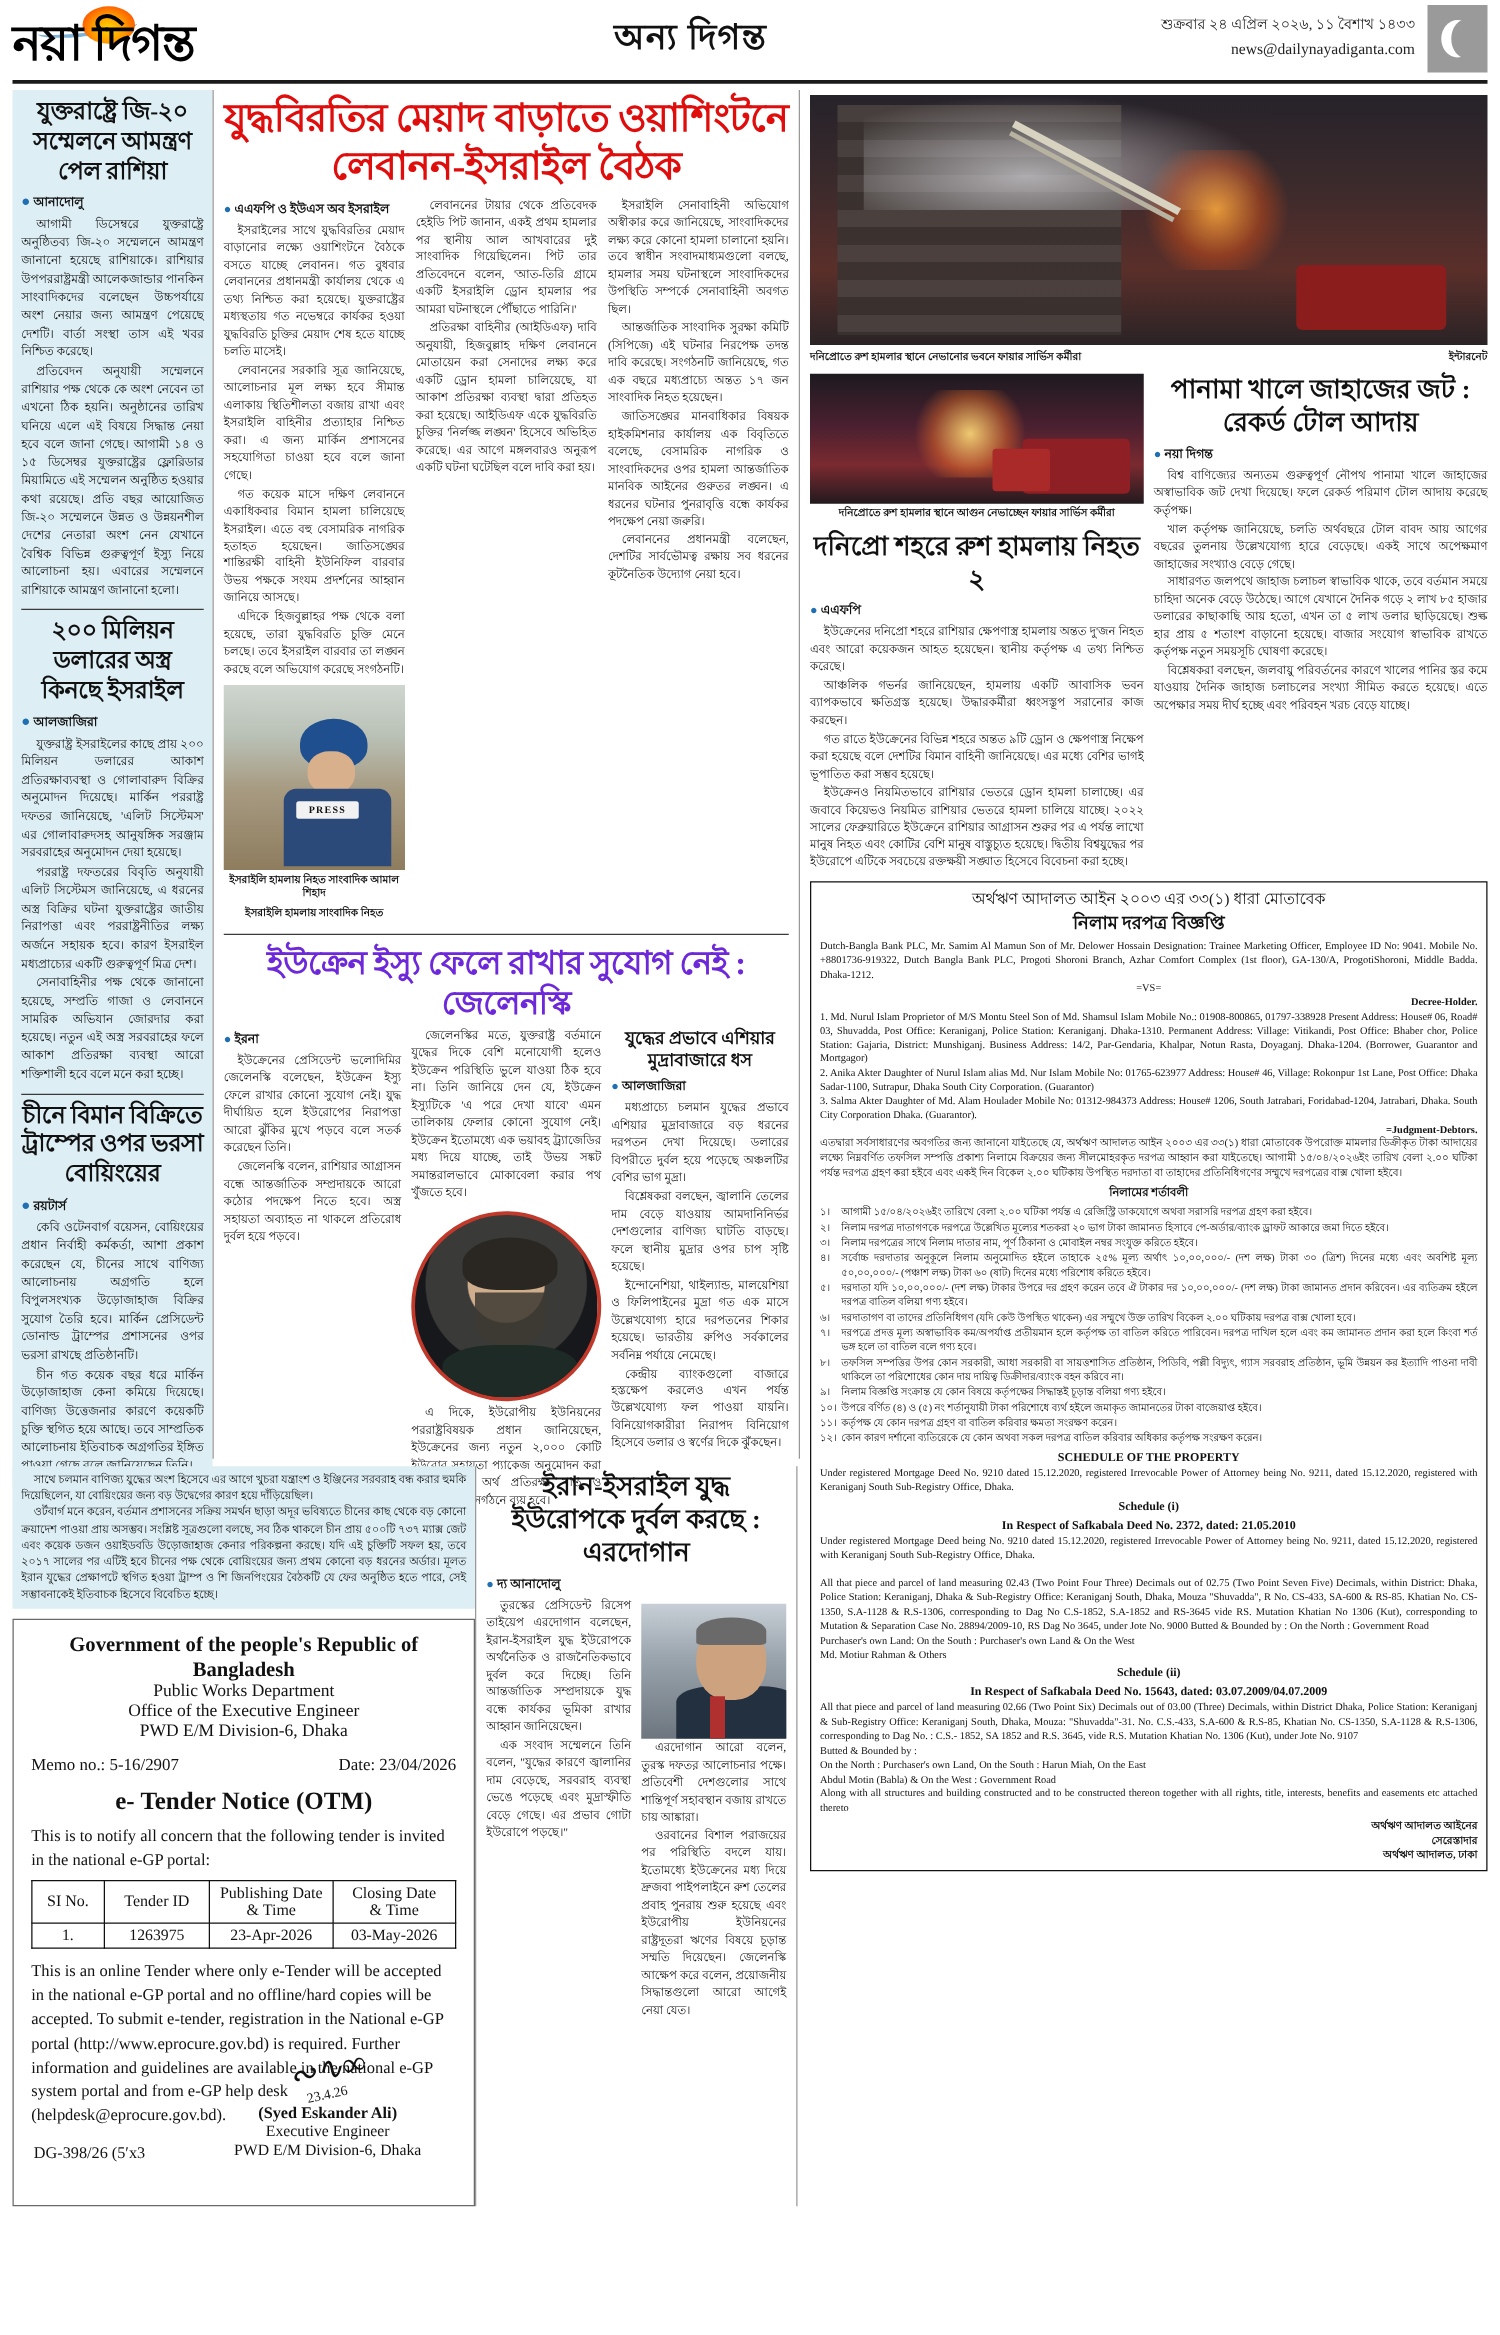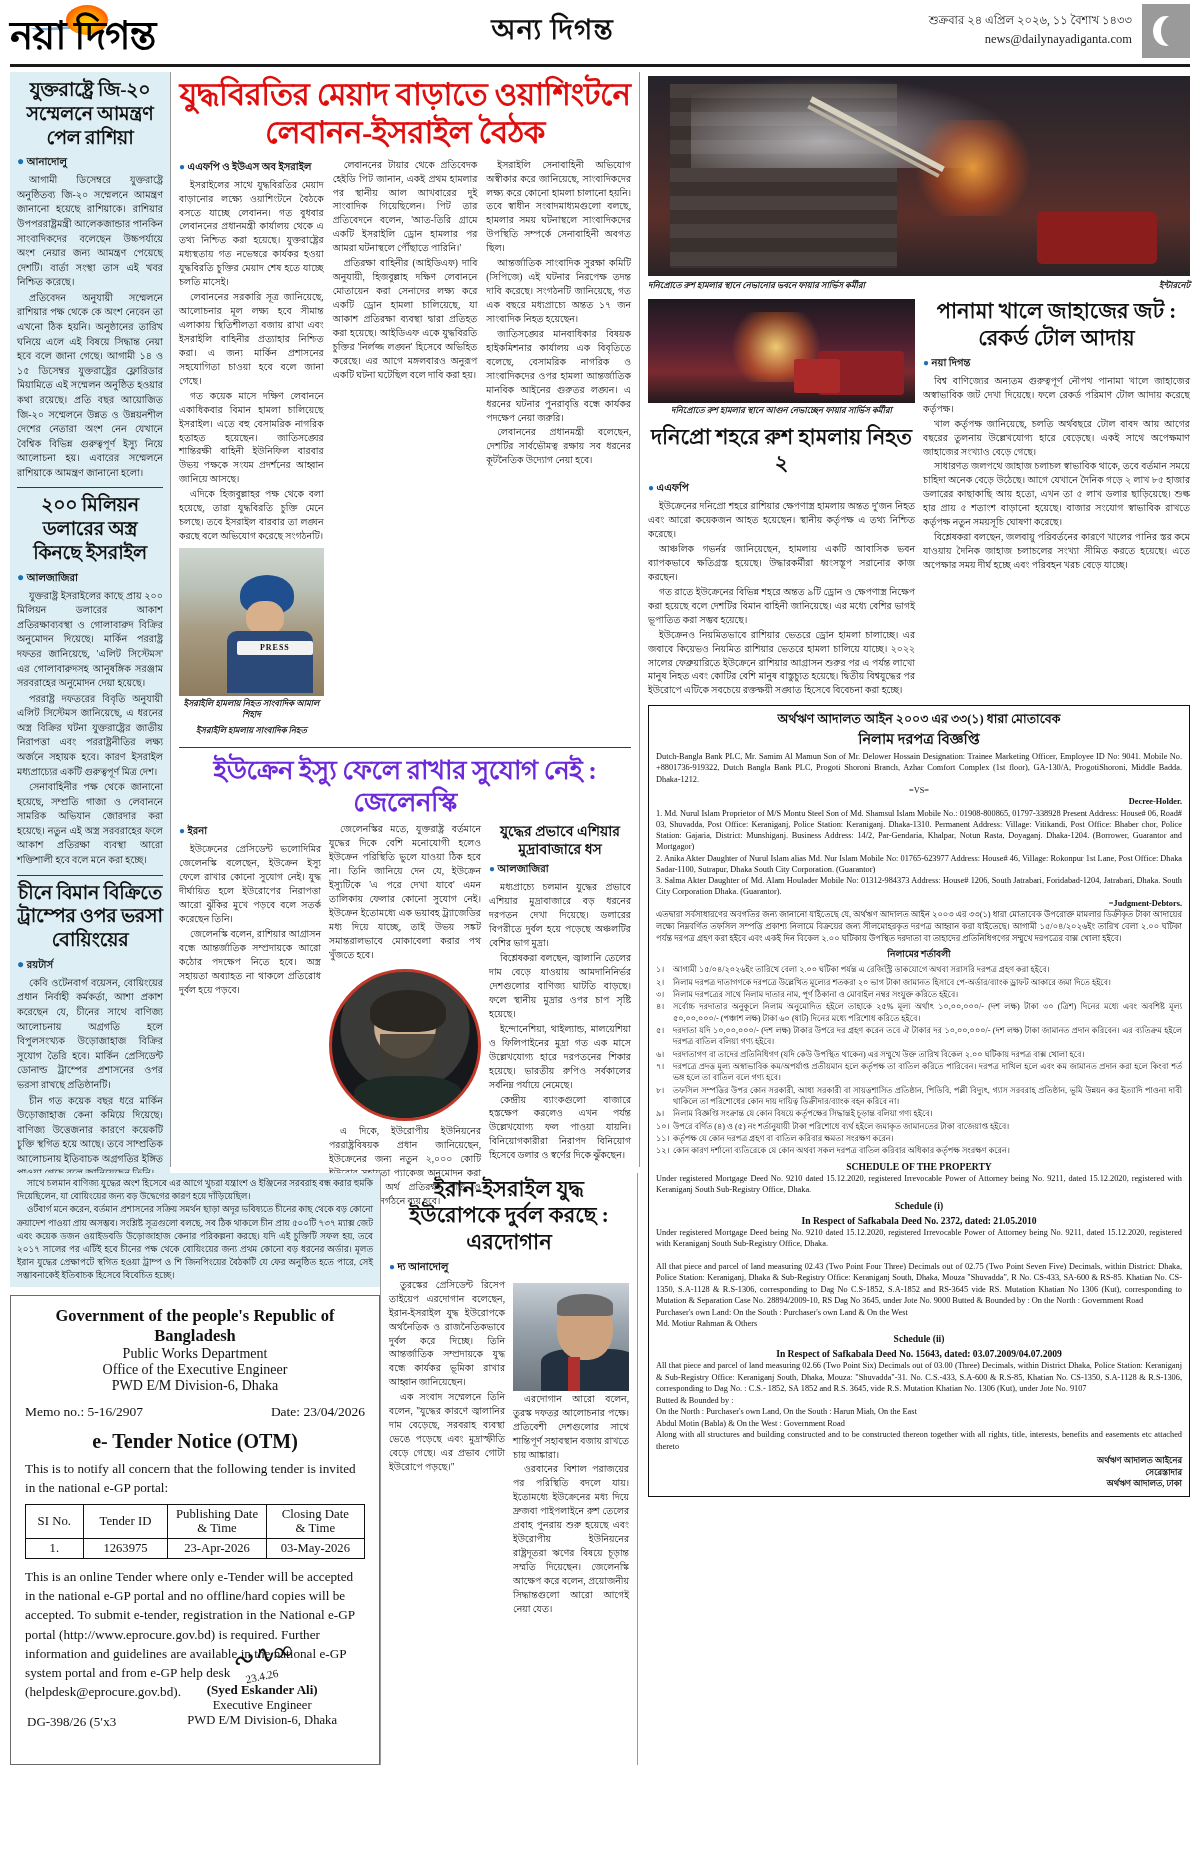--- a/index.html
+++ b/index.html
@@ -87,29 +87,29 @@
   .center-cols { display: flex; gap: 9px; }
   .center-cols > div { flex: 1 1 0; }
   .bn-body-c { font-size: 9.3px; line-height: 1.5; text-align: justify; }
   .bn-body-c p { text-indent: 11px; margin-bottom: 1px; }
   .kicker { font-size: 10px; font-weight: bold; margin-bottom: 3px; }
   .kicker .dot { color: #1f6fb2; }
 
   .photo {
     width: 100%; position: relative; overflow: hidden; margin: 4px 0 2px;
   }
-  .cap { font-size: 8.4px; font-weight: bold; text-align: center; line-height: 1.35; margin: 2px 0 4px; font-style: italic; }
+  .cap { font-size: 8.4px; font-weight: bold; text-align: center; line-height: 1.35; margin: 2px 0 4px; }
 
   
   .ph-reporter { height: 148px; background:
       linear-gradient(180deg,#cfd6d0 0%,#b9c0b5 28%,#a79b82 56%,#8e7c5e 100%); }
   .ph-reporter .helmet { position:absolute; left:42%; top:18%; width:54px; height:40px; background:#1f4f8f; border-radius:50% 50% 42% 42%; }
   .ph-reporter .face { position:absolute; left:46%; top:36%; width:38px; height:34px; background:#d9b08c; border-radius:45%; }
   .ph-reporter .vest { position:absolute; left:33%; top:56%; width:86px; height:62px; background:#2b4a7a; border-radius:10px 10px 0 0; }
-  .ph-reporter .press { position:absolute; left:40%; top:63%; width:76px; height:14px; background:#f2f2f2; border-radius:2px;
+  .ph-reporter .press { position:absolute; left:40%; top:63%; width:50px; height:14px; background:#f2f2f2; border-radius:2px;
       font-size:8px; font-weight:bold; text-align:center; line-height:14px; letter-spacing:1px; color:#111; }
 
   
   .portrait-wrap { display:flex; justify-content:center; margin:6px 0 4px; }
   .portrait {
     width: 152px; height: 152px; border-radius: 50%;
     border: 3px solid #c0392b;
     background: radial-gradient(circle at 50% 38%, #cfae8e 0 26%, #3a3a38 27% 55%, #16181c 56% 100%);
     position: relative; overflow: hidden;
   }
@@ -143,21 +143,21 @@
   .ph-dnipro .eng { position:absolute; right:4%; bottom:8%; width:86px; height:44px; background:#8e1f24; border-radius:4px;}
   .ph-dnipro .eng2{ position:absolute; right:28%; bottom:10%; width:46px; height:34px; background:#aa2a2a; border-radius:3px;}
   .sub-head-md { font-size: 21px; font-weight: bold; text-align: center; line-height: 1.25; padding: 3px 0 4px; }
   .two-col { display: flex; gap: 8px; }
   .two-col > div { flex: 1 1 0; }
   .three-col { display:flex; gap:8px; }
   .three-col > div { flex: 1 1 0; }
 
   
   .auction-box { border: 1.5px solid #111; padding: 5px 7px 6px; margin-top: 6px; }
-  .auc-h1 { text-align:center; font-size: 12.5px; font-weight: bold; line-height:1.4; }
+  .auc-h1 { text-align:center; font-size: 12.5px; font-weight: normal; line-height:1.4; }
   .auc-h2 { text-align:center; font-size: 14.5px; font-weight: bold; line-height:1.4; margin-bottom:2px; }
   .auc-en { font-size: 8.3px; line-height: 1.36; text-align: justify; }
   .auc-bn { font-size: 8.3px; line-height: 1.42; text-align: justify; }
   .auc-center-b { text-align:center; font-weight:bold; font-size:9.2px; margin:3px 0 2px;}
   .auc-li { font-size: 8.1px; line-height: 1.4; text-align: justify; margin-bottom:1px; display:flex; gap:3px;}
   .auc-li .num { flex: 0 0 14px; }
   .sched-h { text-align:center; font-weight:bold; font-size:9.6px; margin:4px 0 1px; }
   .sched-t { font-size: 8.3px; line-height:1.38; text-align: justify; }
   .auc-foot { text-align:right; font-size:8.4px; line-height:1.4; margin-top:3px; font-weight:bold;}
 

